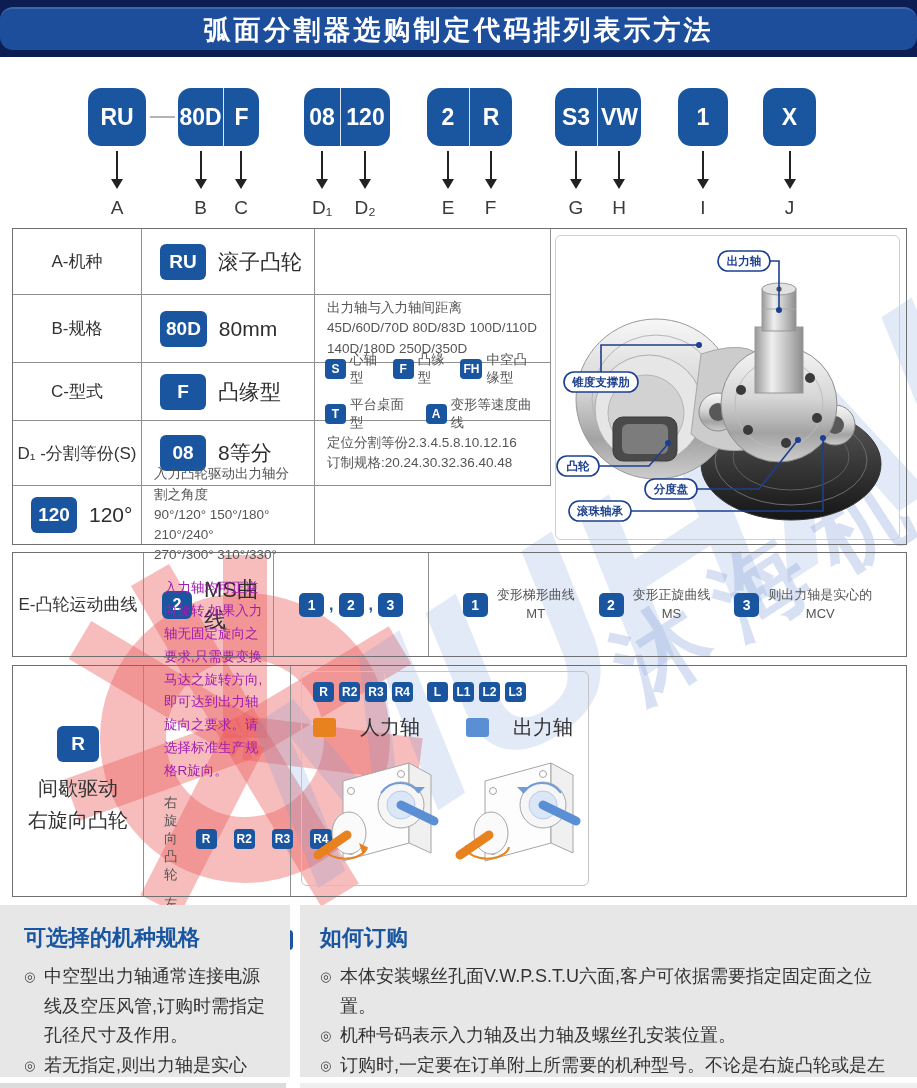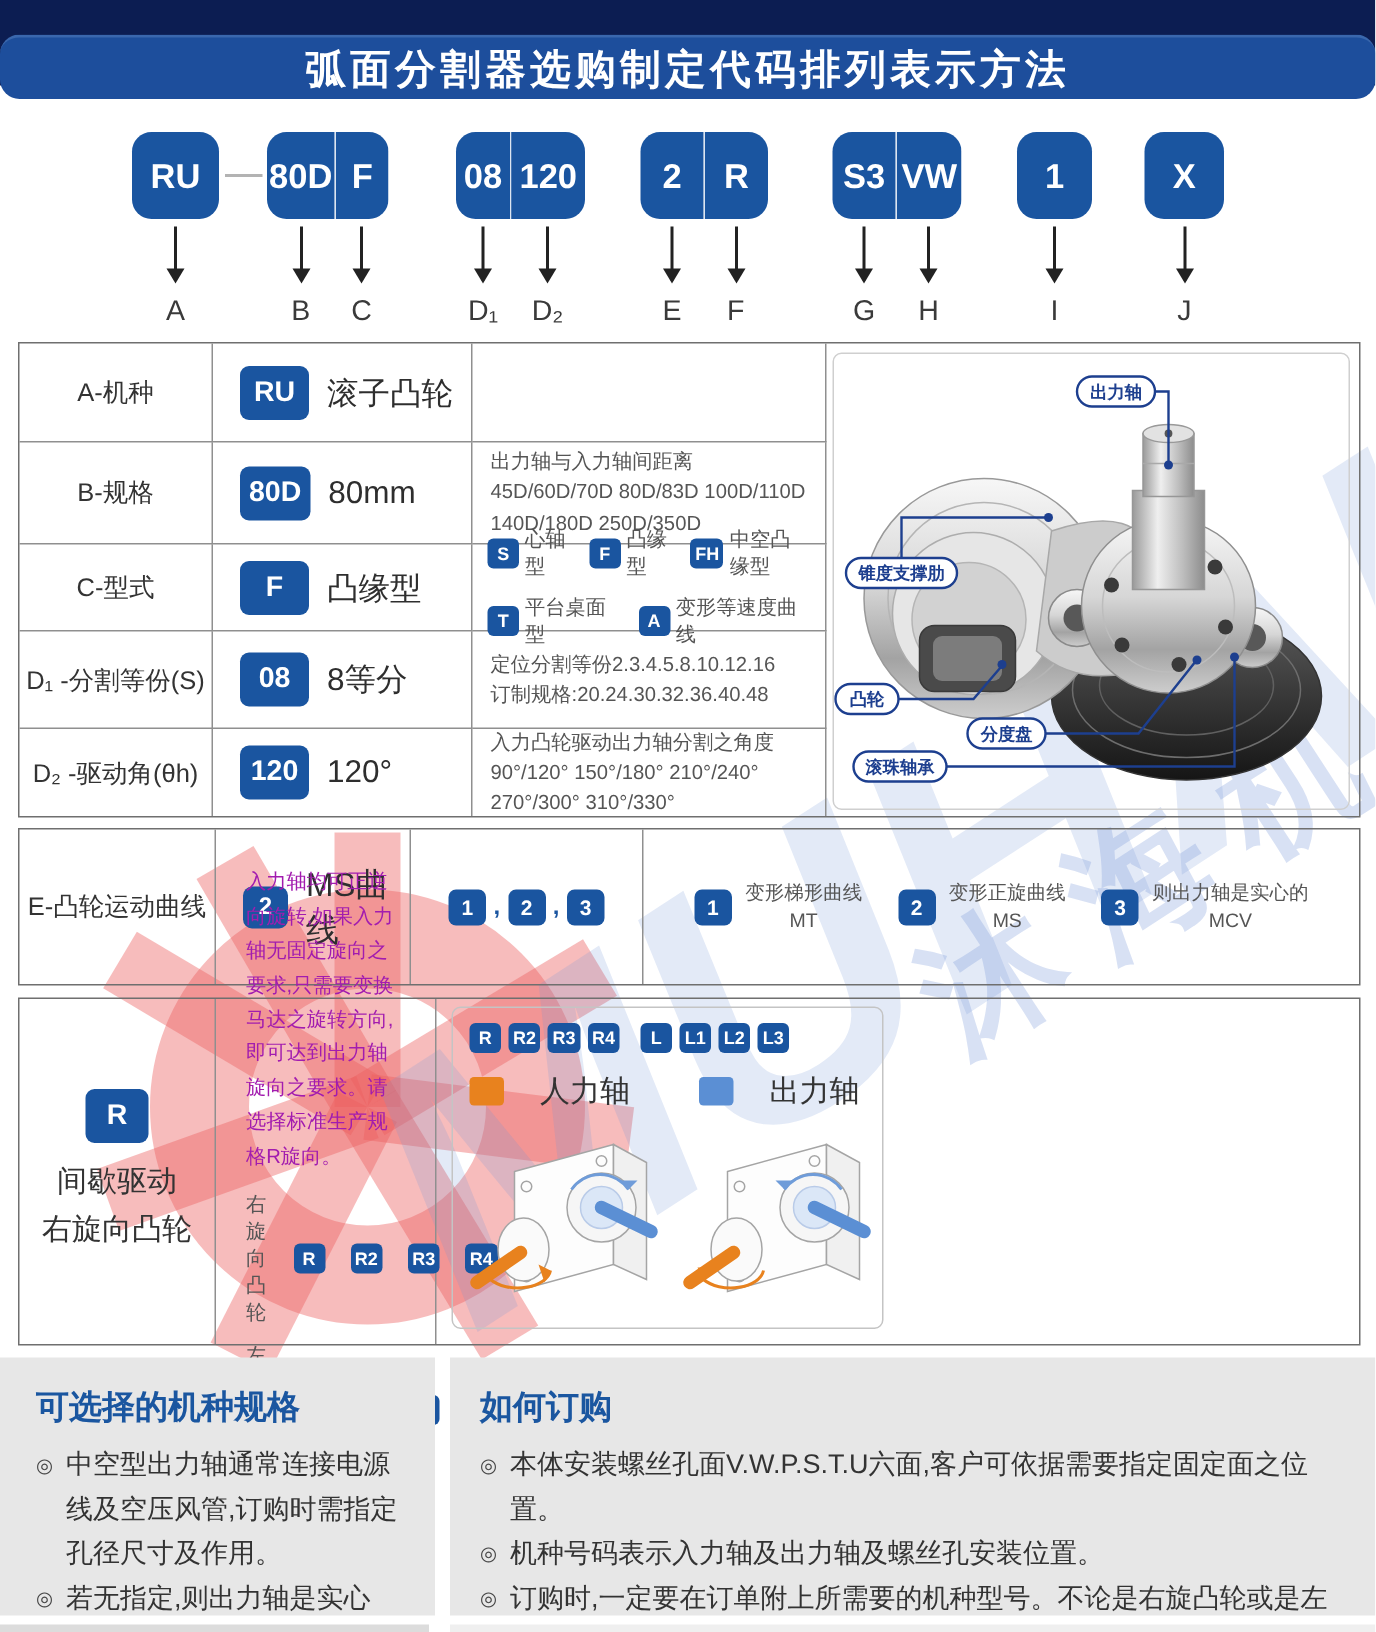--- a/index.html
+++ b/index.html
@@ -5,21 +5,21 @@
   html,body{margin:0;padding:0;background:#fff;}
   *{box-sizing:border-box;}
   .page{position:relative;width:917px;height:1088px;background:#fff;overflow:hidden;
         font-family:"Liberation Sans","DejaVu Sans",sans-serif;color:#333;}
 
   
   .watermark{position:absolute;left:0;top:0;pointer-events:none;}
 
   
   .banner{position:absolute;left:0;top:0;width:917px;height:57px;background:#0c1d52;}
-  .banner-band{position:absolute;left:0;top:23px;right:0;height:43px;background:#1d4e9c;
+  .banner-band{position:absolute;left:0;top:7px;right:0;height:43px;background:#1d4e9c;
                border-top:2px solid #3a67ad;display:flex;align-items:center;justify-content:center;border-radius:13px;}
   .banner-band h1{margin:0;color:#fff;font-size:27px;font-weight:bold;letter-spacing:3px;}
 
   
   .code-group{position:absolute;top:88px;display:flex;}
   .code-col{display:flex;flex-direction:column;align-items:center;}
   .blk{width:100%;height:58px;background:#1a55a0;color:#fff;font-weight:bold;font-size:23px;
        display:flex;align-items:center;justify-content:center;}
   .code-col + .code-col .blk{border-left:1px solid rgba(255,255,255,.85);}
   .blk.only{border-radius:13px;}
@@ -265,21 +265,20 @@
     <div class="cell lab">D₁ -分割等份(S)</div>
     <div class="cell val">
       <span class="badge lg">08</span>
       <span>8等分</span>
     </div>
     <div class="cell desc">
       <div>定位分割等份2.3.4.5.8.10.12.16</div>
       <div>订制规格:20.24.30.32.36.40.48</div>
     </div>
 
-    <div class="cell lab nob">D₂ -驱动角(θh)</div>
     <div class="cell val nob">
       <span class="badge lg">120</span>
       <span>120°</span>
     </div>
     <div class="cell desc nob">
       <div>入力凸轮驱动出力轴分割之角度</div>
       <div>90°/120° 150°/180° 210°/240°</div>
       <div>270°/300° 310°/330°</div>
     </div>
 

